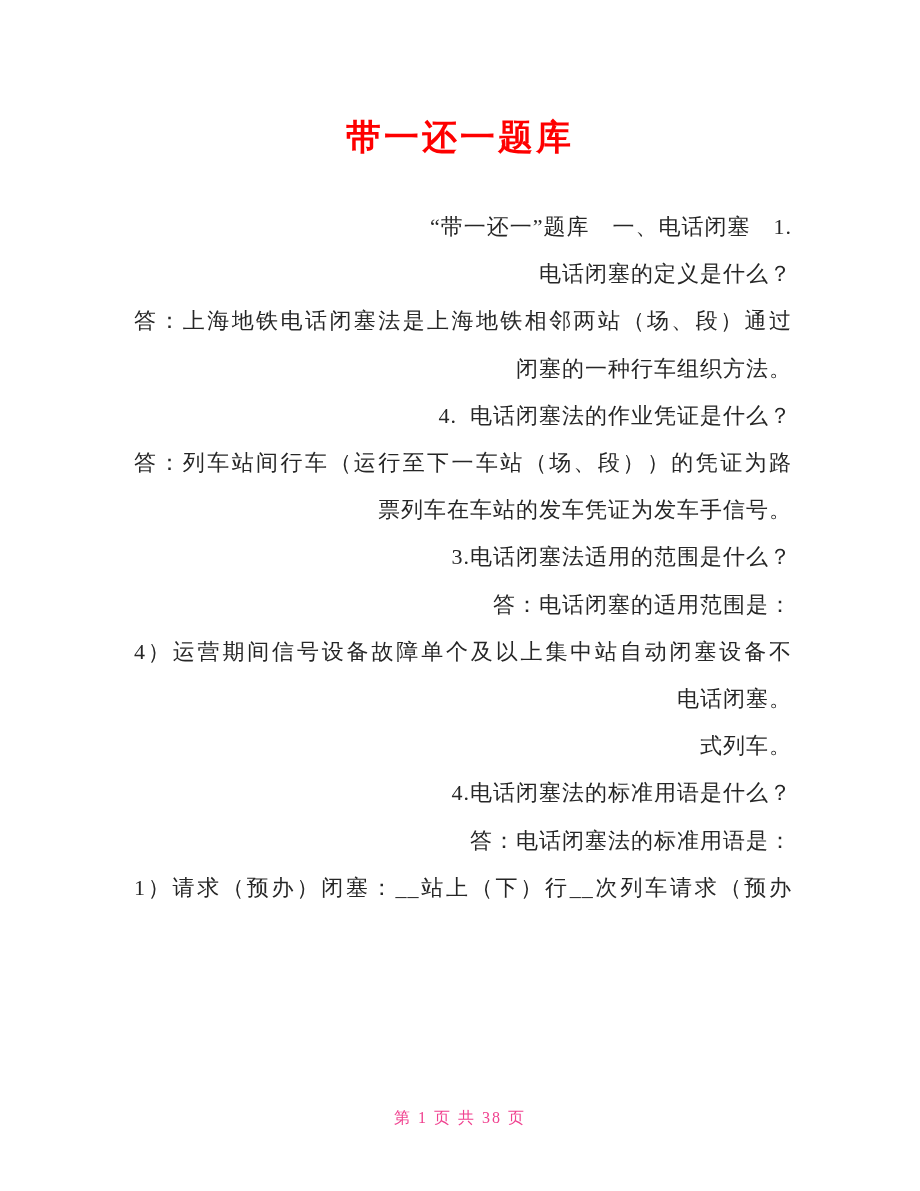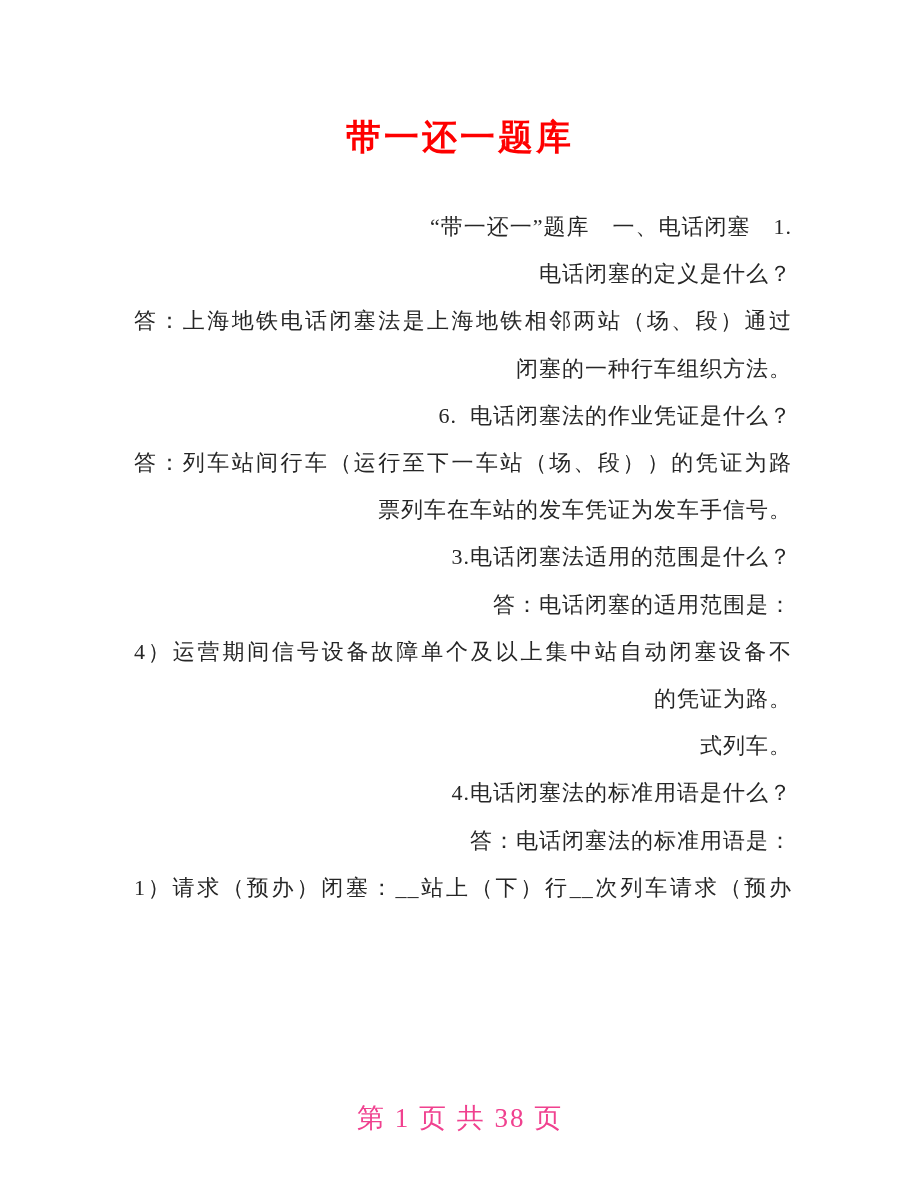--- a/index.html
+++ b/index.html
@@ -45,45 +45,45 @@
     text-align: justify;
     text-align-last: justify;
   }
   .page-footer {
     position: absolute;
     left: 0;
     right: 0;
     top: 1103px;
     text-align: center;
     color: var(--footer);
-    font-size: 27px;
+    font-size: 16px;
     line-height: 30px;
     letter-spacing: 2px;
   }
 </style>
 </head>
 <body>
 
 <div class="page">
 
   <h1 class="doc-title">带一还一题库</h1>
 
   <div class="doc-body">
 
   <div class="line indent">“带一还一”题库　一、电话闭塞　1.</div>
       <div class="line">电话闭塞的定义是什么？</div>
       <div class="line fill">答：上海地铁电话闭塞法是上海地铁相邻两站（场、段）通过</div>
       <div class="line">闭塞的一种行车组织方法。</div>
-      <div class="line indent">6.  电话闭塞法的作业凭证是什么？</div>
+      <div class="line indent">4.  电话闭塞法的作业凭证是什么？</div>
       <div class="line fill">答：列车站间行车（运行至下一车站（场、段））的凭证为路</div>
       <div class="line">票列车在车站的发车凭证为发车手信号。</div>
       <div class="line indent">3.电话闭塞法适用的范围是什么？</div>
       <div class="line">答：电话闭塞的适用范围是：</div>
       <div class="line fill">4）运营期间信号设备故障单个及以上集中站自动闭塞设备不</div>
-      <div class="line">的凭证为路。</div>
+      <div class="line">电话闭塞。</div>
       <div class="line">式列车。</div>
       <div class="line indent">4.电话闭塞法的标准用语是什么？</div>
       <div class="line">答：电话闭塞法的标准用语是：</div>
       <div class="line fill">1）请求（预办）闭塞：__站上（下）行__次列车请求（预办</div>
     </div>
 
   <div class="page-footer">第 1 页 共 38 页</div>
 
 </div>
 

